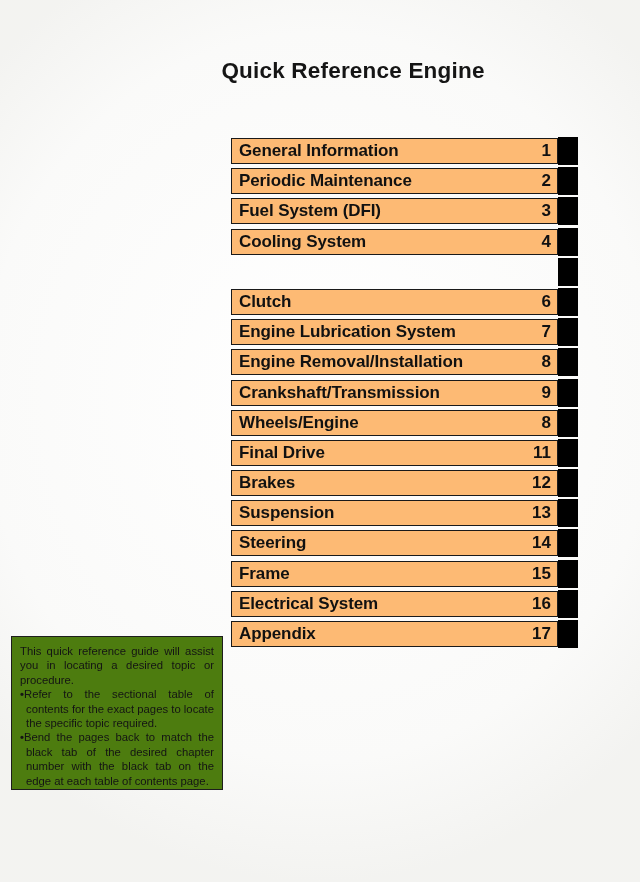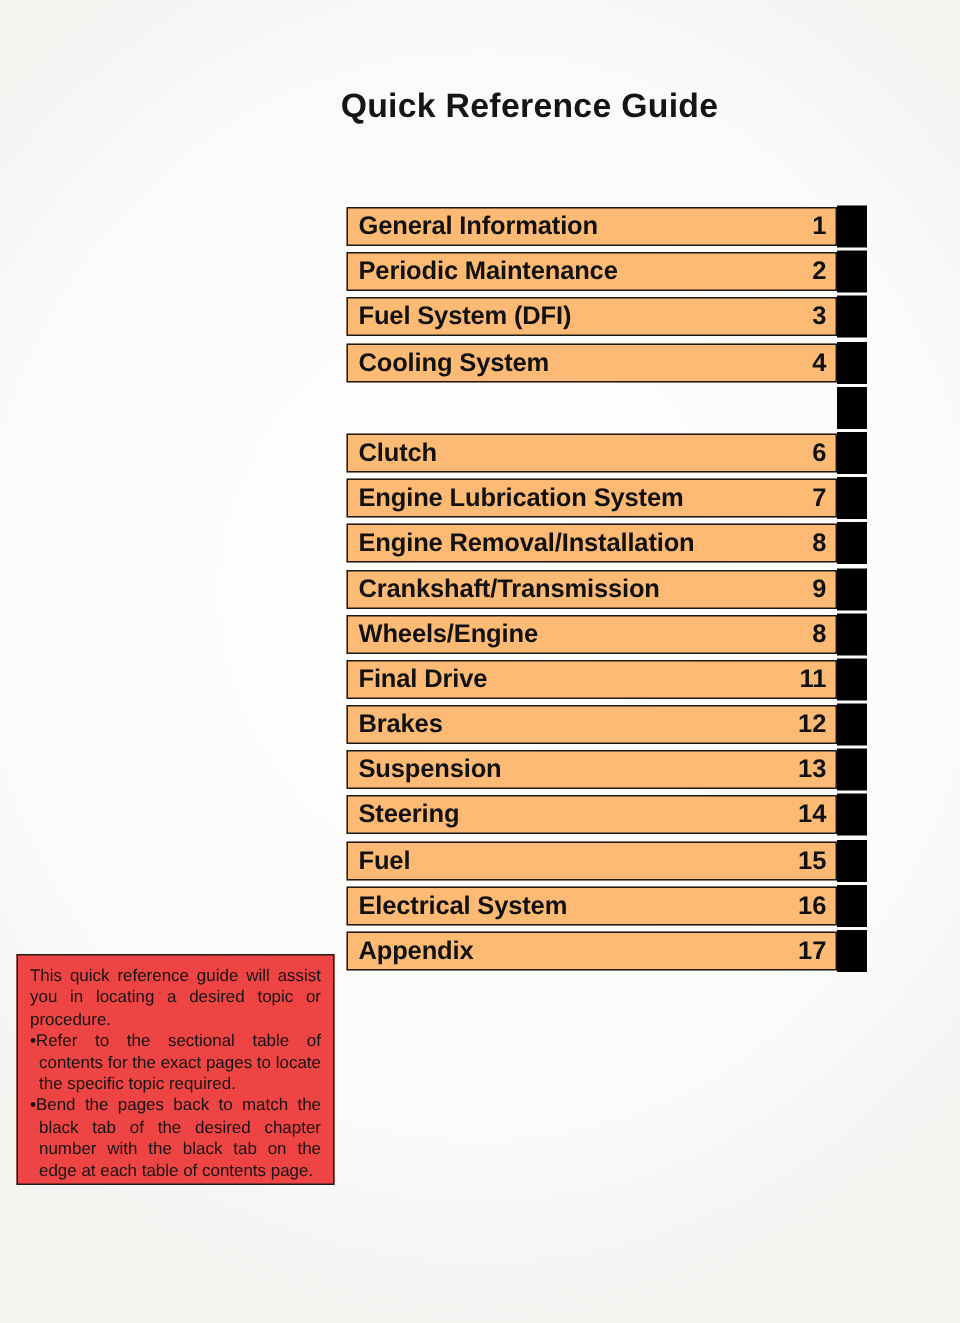--- a/index.html
+++ b/index.html
@@ -109,21 +109,21 @@
 
   
   .note-box {
     position: absolute;
     left: 11px;
     top: 636px;
     width: 212px;
     height: 154px;
     box-sizing: border-box;
     border: 1.3px solid #1d1d1d;
-    background: #ef4444;
+    background: #4d7c0f;
     padding: 7px 8px 6px 8px;
   }
 
   .note-para {
     font-size: 11.3px;
     line-height: 14.4px;
     color: #141414;
     text-align: justify;
     margin: 0;
     hyphens: none;
@@ -143,21 +143,21 @@
     font-weight: bold;
   }
 </style>
 </head>
 <body>
 
 <div class="scan-tint"></div>
 
 <div class="page">
 
-  <div class="title">Quick Reference Guide</div>
+  <div class="title">Quick Reference Engine</div>
 
   <div class="chapter-list" id="chapter-list">
       <div class="chapter-row">
         <div class="chapter-box">
           <span class="chapter-label">General Information</span>
           <span class="chapter-number">1</span>
         </div>
         <div class="chapter-tab"></div>
       </div>
       <div class="chapter-row">
@@ -242,21 +242,21 @@
       </div>
       <div class="chapter-row">
         <div class="chapter-box">
           <span class="chapter-label">Steering</span>
           <span class="chapter-number">14</span>
         </div>
         <div class="chapter-tab"></div>
       </div>
       <div class="chapter-row">
         <div class="chapter-box">
-          <span class="chapter-label">Fuel</span>
+          <span class="chapter-label">Frame</span>
           <span class="chapter-number">15</span>
         </div>
         <div class="chapter-tab"></div>
       </div>
       <div class="chapter-row">
         <div class="chapter-box">
           <span class="chapter-label">Electrical System</span>
           <span class="chapter-number">16</span>
         </div>
         <div class="chapter-tab"></div>

